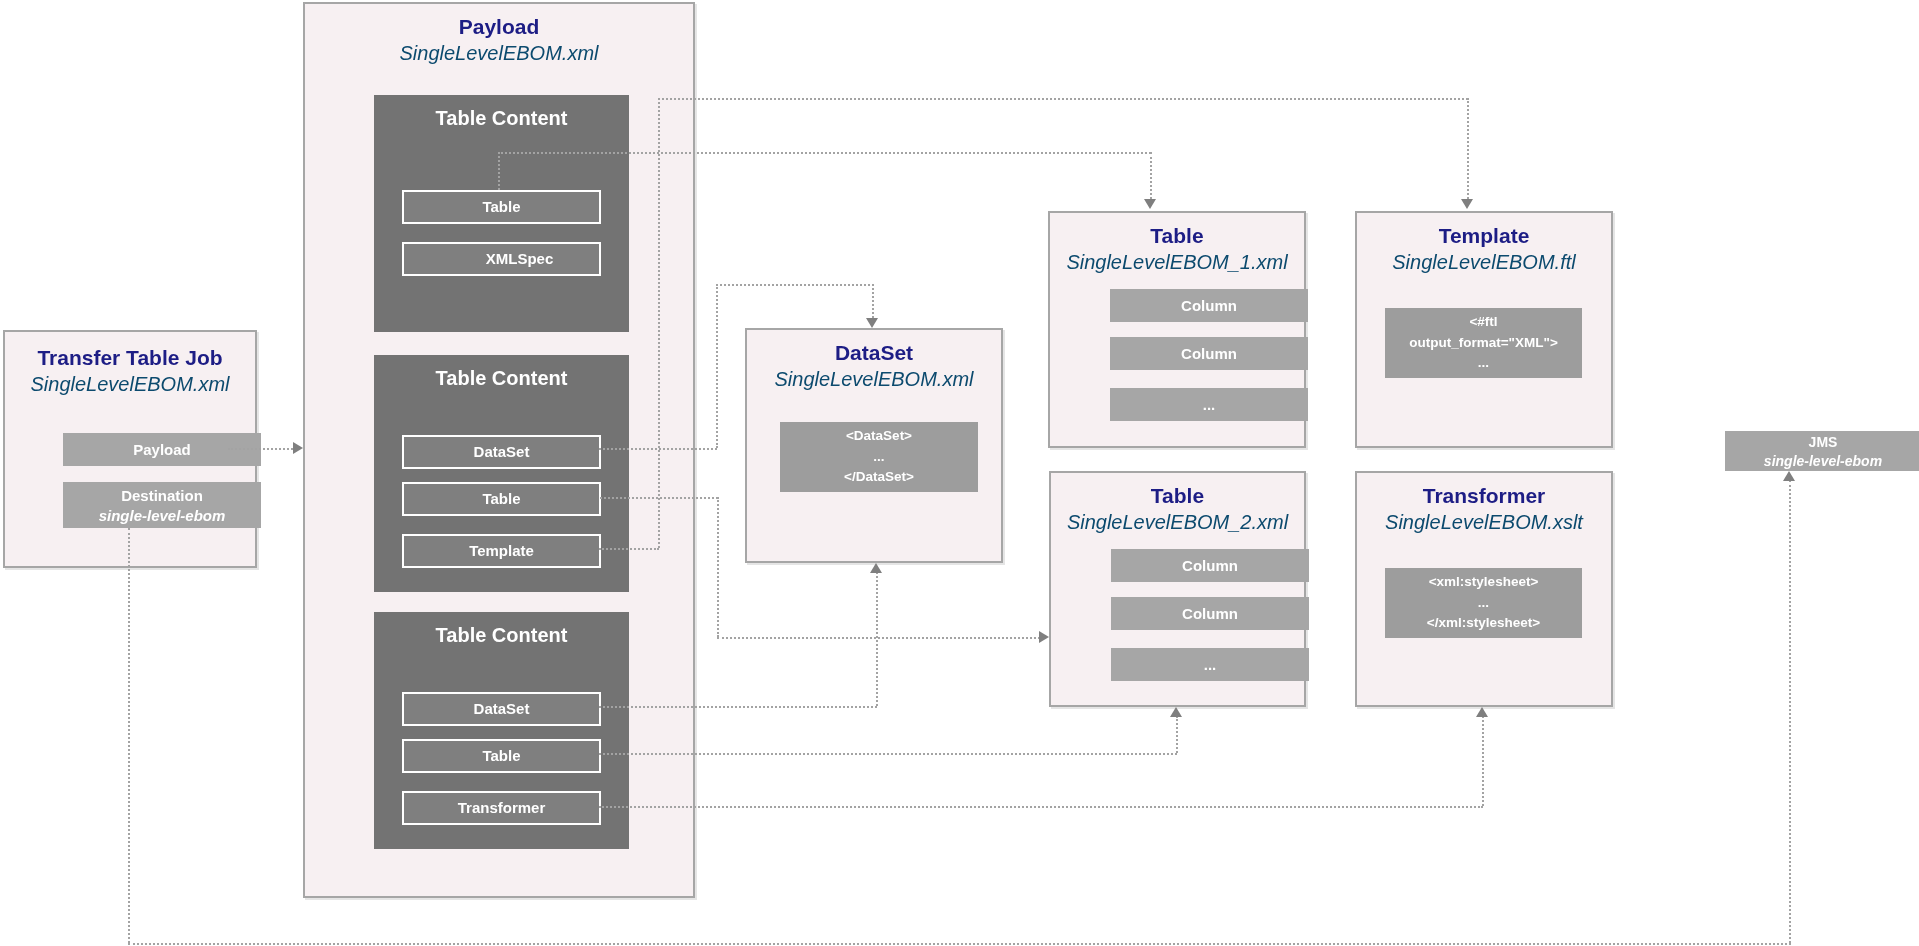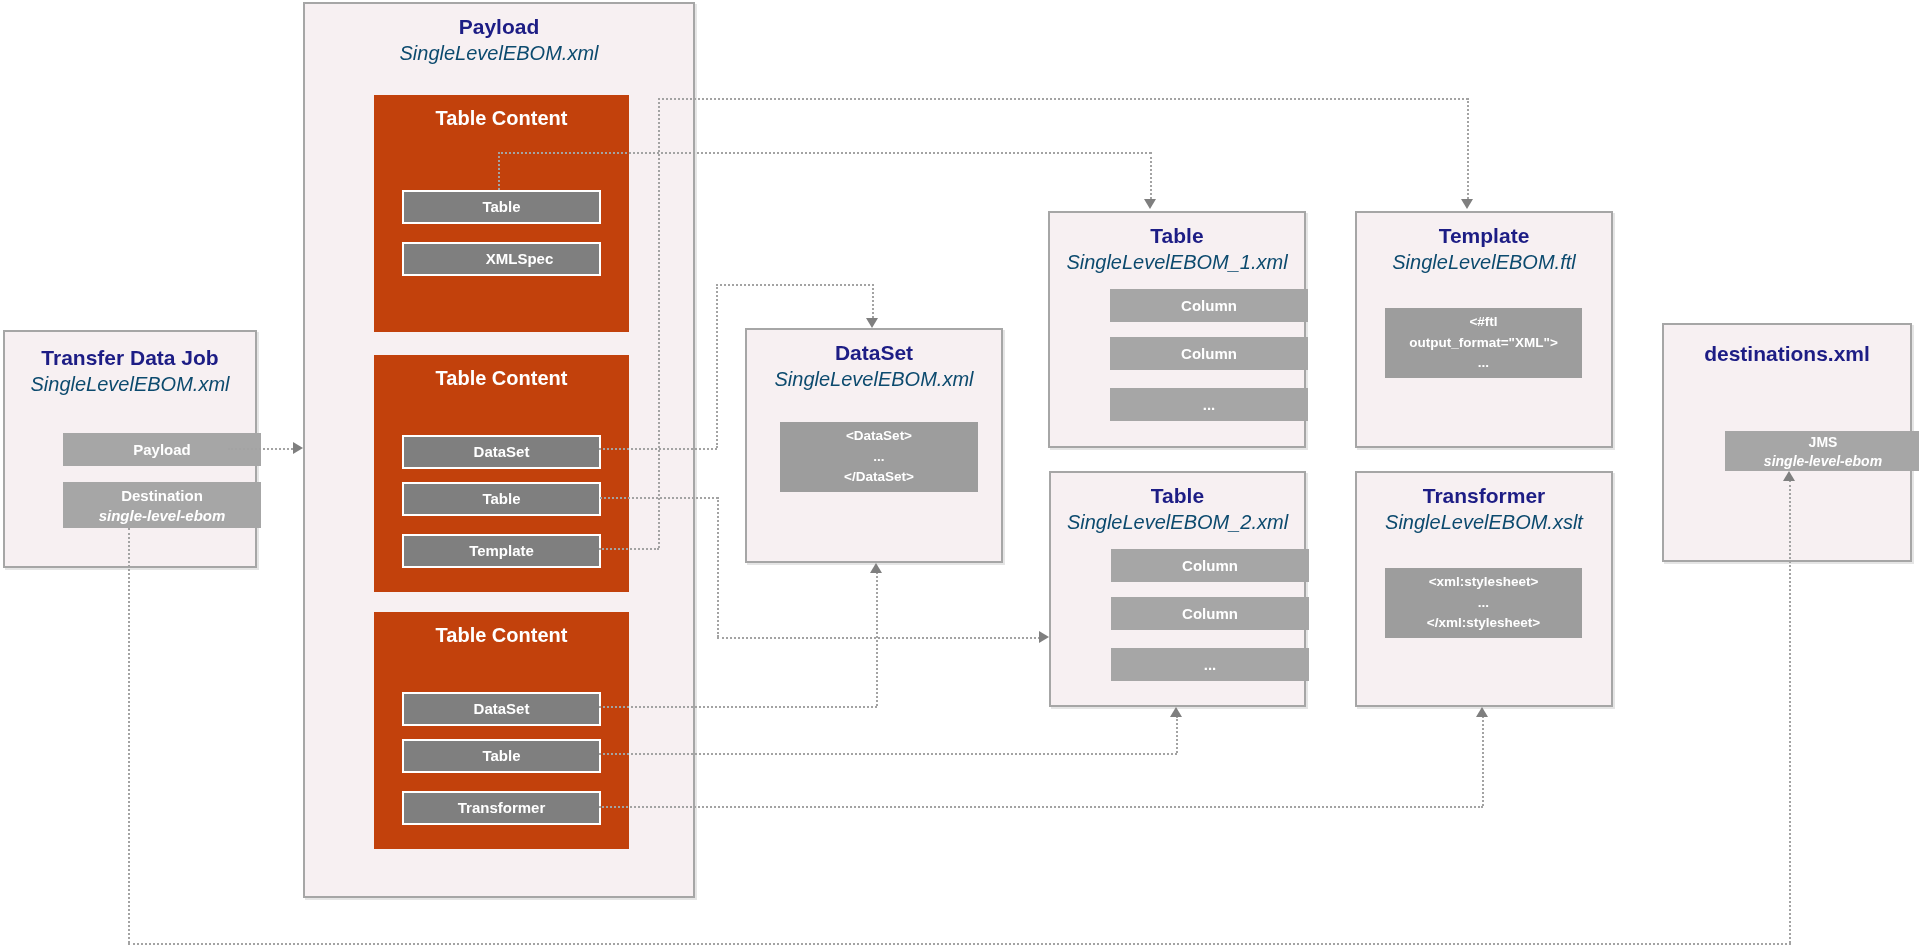--- a/index.html
+++ b/index.html
@@ -2,21 +2,21 @@
 <html><head>
 <meta charset="utf-8">
 <style>
   html,body{margin:0;padding:0;background:#ffffff;}
   #canvas{position:relative;width:1919px;height:946px;background:#ffffff;overflow:hidden;
           font-family:"Liberation Sans",sans-serif;}
   .panel{position:absolute;background:#f7f0f2;border:2px solid #a6a6a6;box-sizing:border-box;
          box-shadow:2px 2px 0 rgba(150,150,150,.25);padding-top:10px;}
   .ptitle{text-align:center;color:#1d1d85;font-weight:bold;font-size:21px;line-height:1.25;}
   .psub{text-align:center;color:#0c4a6e;font-style:italic;font-size:20px;line-height:1.3;}
-  .section{position:absolute;background:#c2410c;box-sizing:border-box;}
+  .section{position:absolute;background:#737373;box-sizing:border-box;}
   .sec-h{text-align:center;color:#ffffff;font-weight:bold;font-size:20px;padding-top:12px;}
   .sec-item{position:absolute;left:28px;width:199px;height:34px;background:#7f7f7f;
             border:2px solid #ffffff;box-sizing:border-box;color:#ffffff;font-weight:bold;
             font-size:15px;text-align:center;line-height:29px;}
   .gray-item{position:absolute;background:#a6a6a6;color:#ffffff;font-weight:bold;font-size:15px;
              text-align:center;box-sizing:border-box;margin-left:33px;}
   .gray-item .line{display:block;line-height:1.35;}
   .gray-item .it{font-style:italic;font-weight:bold;}
   .code-box{position:absolute;background:#9d9d9d;color:#ffffff;font-weight:bold;font-size:13.5px;
             text-align:center;display:flex;flex-direction:column;justify-content:center;box-sizing:border-box;}
@@ -29,21 +29,21 @@
          border-right:6px solid transparent;border-bottom:10px solid #7f7f7f;}
   .arr-r{position:absolute;width:0;height:0;border-top:6px solid transparent;
          border-bottom:6px solid transparent;border-left:10px solid #7f7f7f;}
 </style>
 </head>
 <body>
 
 <div id="canvas">
 
   <div class="panel" style="left:3px;top:330px;width:254px;height:238px;padding-top:13px;">
-    <div class="ptitle">Transfer Data Job</div>
+    <div class="ptitle">Transfer Table Job</div>
     <div class="psub">SingleLevelEBOM.xml</div>
   </div>
   <div class="gray-item" style="left:30px;top:433px;width:198px;height:33px;line-height:33px;">Payload</div>
   <div class="gray-item" style="left:30px;top:482px;width:198px;height:46px;padding-top:4px;">
     <span class="line">Destination</span>
     <span class="line it">single-level-ebom</span>
   </div>
 
   <div class="panel" style="left:303px;top:2px;width:392px;height:896px;">
     <div class="ptitle">Payload</div>
@@ -109,23 +109,20 @@
   <div class="panel" style="left:1355px;top:471px;width:258px;height:236px;">
     <div class="ptitle">Transformer</div>
     <div class="psub">SingleLevelEBOM.xslt</div>
   </div>
   <div class="code-box" style="left:1385px;top:568px;width:197px;height:70px;">
     <span class="cl">&lt;xml:stylesheet&gt;</span>
     <span class="cl">...</span>
     <span class="cl">&lt;/xml:stylesheet&gt;</span>
   </div>
 
-  <div class="panel" style="left:1662px;top:323px;width:250px;height:239px;padding-top:16px;">
-    <div class="ptitle">destinations.xml</div>
-  </div>
   <div class="gray-item" style="left:1692px;top:431px;width:196px;height:40px;padding-top:2px;font-size:14px;">
     <span class="line">JMS</span>
     <span class="line it">single-level-ebom</span>
   </div>
 
   <div class="hl" style="left:228px;top:448px;width:68px;"></div>
   <div class="arr-r" style="left:293px;top:442px;"></div>
 
   <div class="vl" style="left:498px;top:152px;height:38px;"></div>
   <div class="hl" style="left:498px;top:152px;width:653px;"></div>

